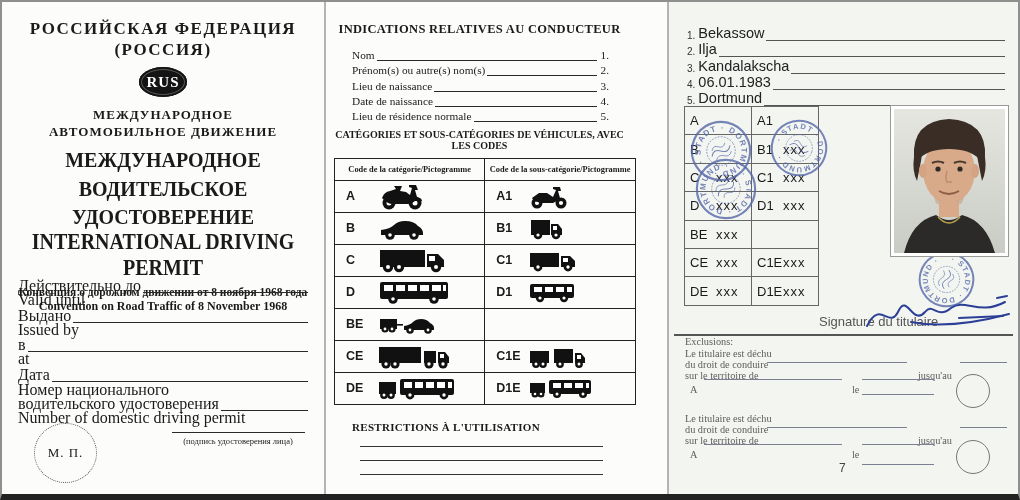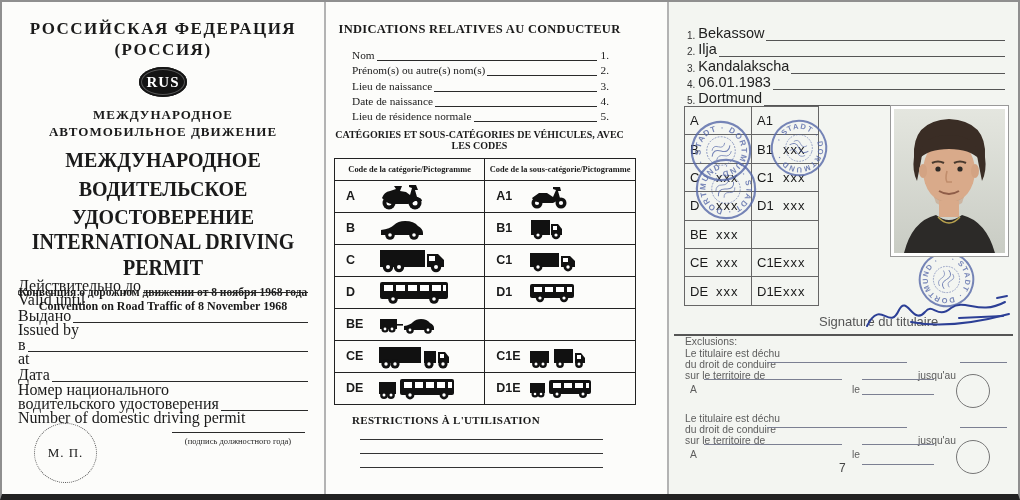--- a/index.html
+++ b/index.html
@@ -43,21 +43,21 @@
   .mp-lbl{font-size:11.3px;}
   .mp-num{font-size:11.3px;margin-left:2px;}
   .mp-cat{margin-top:7px;text-align:center;font-size:10px;font-weight:bold;line-height:11.5px;}
   table.veh{margin:6px auto 0;border-collapse:collapse;width:302px;}
   table.veh th,table.veh td{border:1.3px solid #222;}
   table.veh th{height:22px;font-size:8.4px;font-weight:bold;white-space:nowrap;width:151px;}
   table.veh td{height:32px;}
   .cw{display:flex;align-items:center;gap:9px;padding-left:11px;}
   .code{font-family:"Liberation Sans",sans-serif;font-weight:bold;font-size:12.5px;min-width:24px;}
   .pict svg{display:block;}
-  .mp-restr{margin:9px 0 0 18px;font-size:11px;font-weight:bold;letter-spacing:.3px;}
+  .mp-restr{margin:16px 0 0 18px;font-size:11px;font-weight:bold;letter-spacing:.3px;}
   .mp-line{margin:0 22px 0 26px;height:14px;border-bottom:1.6px solid #333;}
   .rp-entries{position:absolute;left:18px;right:11px;top:23px;}
   .rp-entry{display:flex;align-items:flex-end;height:16.2px;font-family:"Liberation Sans",sans-serif;}
   .rp-num{font-size:10px;color:#333;margin-right:3px;}
   .rp-val{font-size:14.5px;color:#222;line-height:15px;}
   .rp-entry .fill{border-bottom-color:#555;}
   table.cachet{position:absolute;left:15px;top:104px;border-collapse:collapse;
                font-family:"Liberation Sans",sans-serif;}
   table.cachet th,table.cachet td{border:1.2px solid #666;width:67px;}
   table.cachet th{height:27px;font-size:13px;letter-spacing:.4px;font-weight:bold;text-align:left;padding-left:5px;}
@@ -65,21 +65,21 @@
   .ccode{display:inline-block;min-width:26px;}
   .cval{letter-spacing:1px;}
   .stamp{position:absolute;opacity:.8;pointer-events:none;}
   .photo-frame{position:absolute;left:221px;top:103px;width:119px;height:152px;background:#fff;
                border:1px solid #999;padding:3px;}
   .photo-frame svg{display:block;width:100%;height:100%;}
   .sig-label{position:absolute;left:150px;top:312px;font-family:"Liberation Sans",sans-serif;
              font-size:13px;color:#555;}
   #sig-svg{position:absolute;left:192px;top:286px;width:152px;height:46px;}
   .rp-sep{position:absolute;left:5px;right:5px;top:332px;border-bottom:2px solid #555;}
-  .ex-txt{position:absolute;font-family:Liberation Sans, sans-serif;font-size:10.3px;color:#5d5d5d;line-height:11px;text-align:center;}
+  .ex-txt{position:absolute;font-family:Liberation Serif, serif;font-size:10.3px;color:#5d5d5d;line-height:11px;text-align:center;}
   .ex-line{position:absolute;border-bottom:1.3px solid #7b7f92;}
   .ex-circle{position:absolute;width:34px;height:34px;border:1.2px solid #777;border-radius:50%;background:transparent;}
   .rp-pagenum{position:absolute;left:170px;top:459px;font-family:"Liberation Sans",sans-serif;font-size:12px;color:#444;}
 </style>
 </head>
 <body>
 
 <div id="doc">
 
   <div class="page page-left">
@@ -135,21 +135,21 @@
             <span class="fill"></span>
           </div>
         <div class="lp-en">Number of domestic driving permit</div>
       </div>
     </div>
 
     <div class="lp-seal">
       <span>М. П.</span>
     </div>
     <div class="lp-signline"></div>
-    <div class="lp-signcap">(подпись должностного года)</div>
+    <div class="lp-signcap">(подпись удостоверения лица)</div>
   </div>
 
   <div class="vdiv" style="left:322px"></div>
 
   <div class="page page-mid">
     <div class="mp-title">INDICATIONS RELATIVES AU CONDUCTEUR</div>
     <div class="mp-fields">
       <div class="mp-row">
           <span class="mp-lbl">Nom</span>
           <span class="fill"></span>

